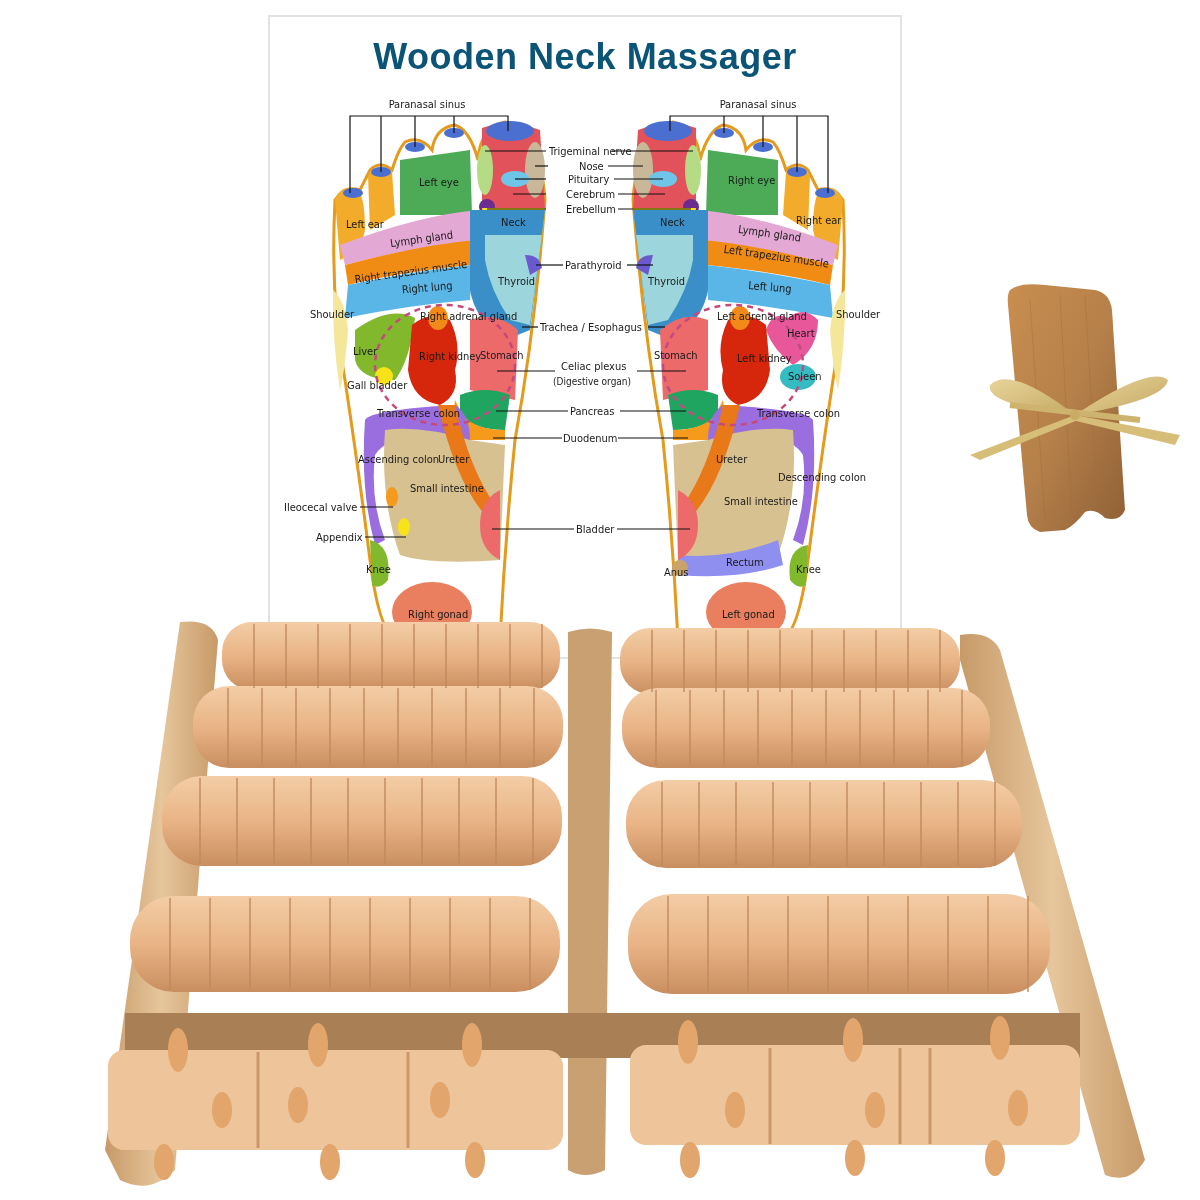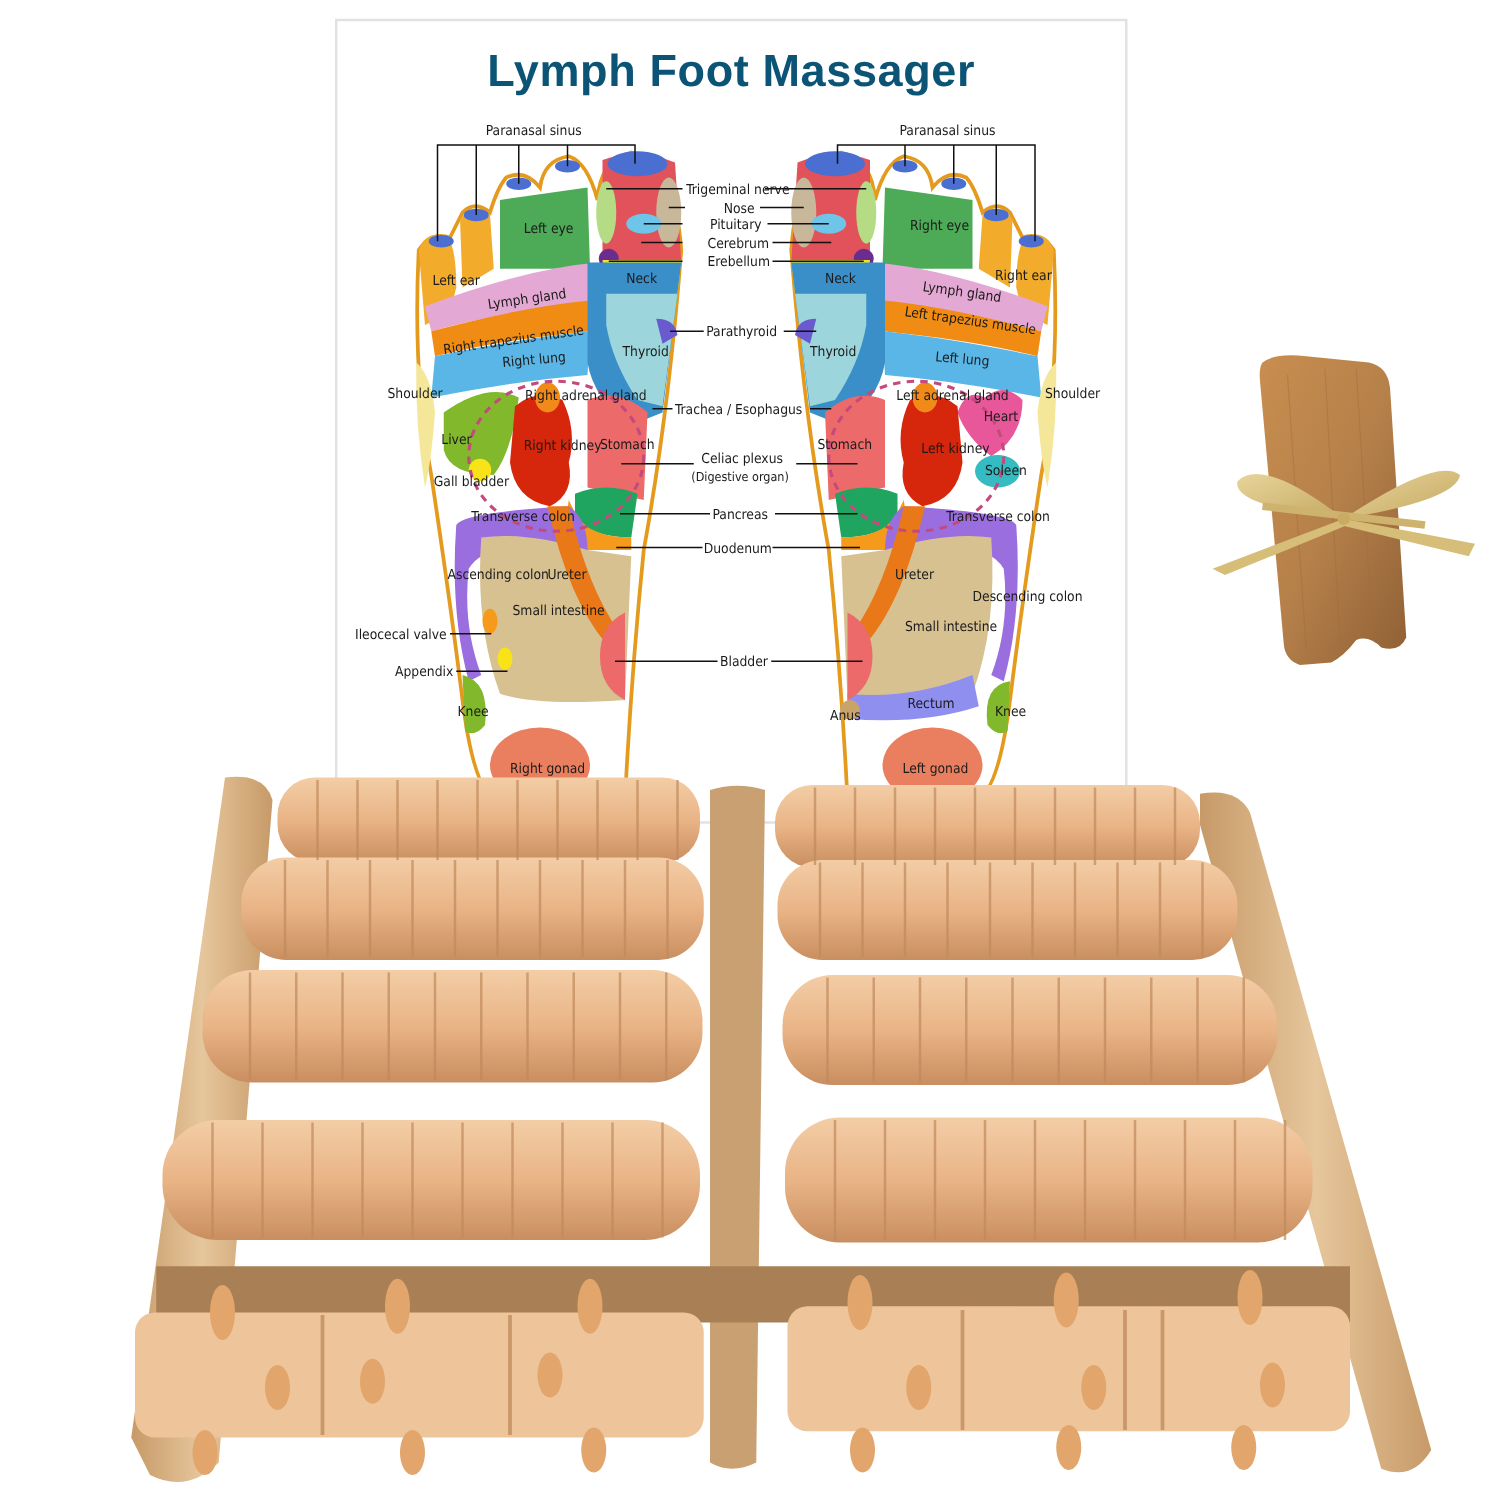--- a/index.html
+++ b/index.html
@@ -6,21 +6,21 @@
   body{width:1200px;height:1200px;position:relative;overflow:hidden;font-family:"DejaVu Sans",sans-serif;}
   .chart-card{position:absolute;left:270px;top:17px;width:630px;height:640px;background:#fff;box-shadow:0 0 0 2px #e2e2e2;}
   .title{position:absolute;left:270px;top:36px;width:630px;text-align:center;font-family:"Liberation Sans",sans-serif;font-weight:bold;font-size:36px;color:#0b5476;letter-spacing:0.5px;}
   svg{position:absolute;left:0;top:0;}
   .lbl{font-family:"DejaVu Sans Condensed","DejaVu Sans",sans-serif;font-size:11px;fill:#1a1a1a;}
 </style>
 </head>
 <body>
 
 <div class="chart-card"></div>
-<div class="title">Lymph Foot Massager</div>
+<div class="title">Wooden Neck Massager</div>
 
 <svg width="1200" height="1200" viewBox="0 0 1200 1200">
   <defs>
     <linearGradient id="rollerG" x1="0" y1="0" x2="0" y2="1">
       <stop offset="0" stop-color="#f3cda6"></stop>
       <stop offset="0.5" stop-color="#e9b486"></stop>
       <stop offset="1" stop-color="#c98e5f"></stop>
     </linearGradient>
     <linearGradient id="frameG" x1="0" y1="0" x2="1" y2="0">
       <stop offset="0" stop-color="#c79a68"></stop>

